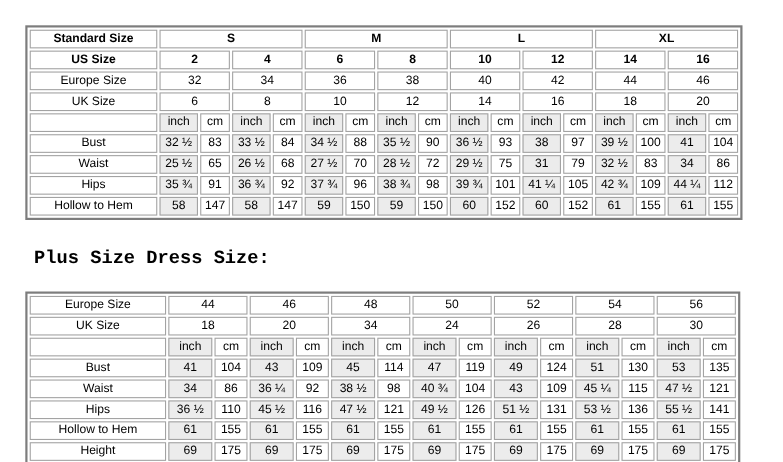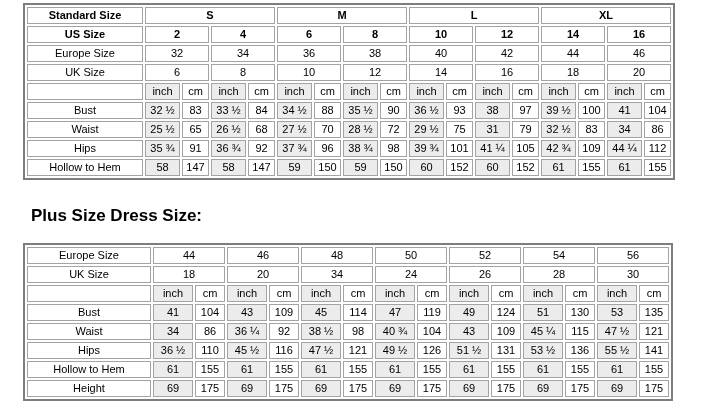--- a/index.html
+++ b/index.html
@@ -11,33 +11,33 @@
   }
   html,body{margin:0;padding:0;}
   body{
     width:712px;height:420px;overflow:hidden;background:var(--bg);
     font-family:"Liberation Sans",sans-serif;color:var(--text);
   }
   .wrap{padding:3px 0 0 23px;}
   table.size-table{
     border-collapse:separate;border-spacing:2px;
     border:2px solid var(--border-outer);
-    background:var(--bg);table-layout:fixed;
+    background:var(--bg);table-layout:fixed;margin-top:20px;
   }
   table.size-table td{
     border:1px solid var(--border-inner);
     font-size:11px;line-height:13px;height:12px;
     padding:1px 0;text-align:center;vertical-align:middle;
     white-space:nowrap;overflow:hidden;background:#fff;
   }
   table.size-table td.bold{font-weight:bold;}
   table.size-table td.shade{background:var(--shade);}
   .plus-heading{
     margin:26px 0 17px 8px;
-    font-family:Liberation Sans, sans-serif;
+    font-family:Liberation Mono, monospace;
     font-weight:bold;font-size:17px;color:var(--text);
   }
 </style>
 </head>
 <body>
 
 <div class="wrap">
   <table class="size-table" id="standard-table">
       <colgroup>
         <col style="width: 116px;">

